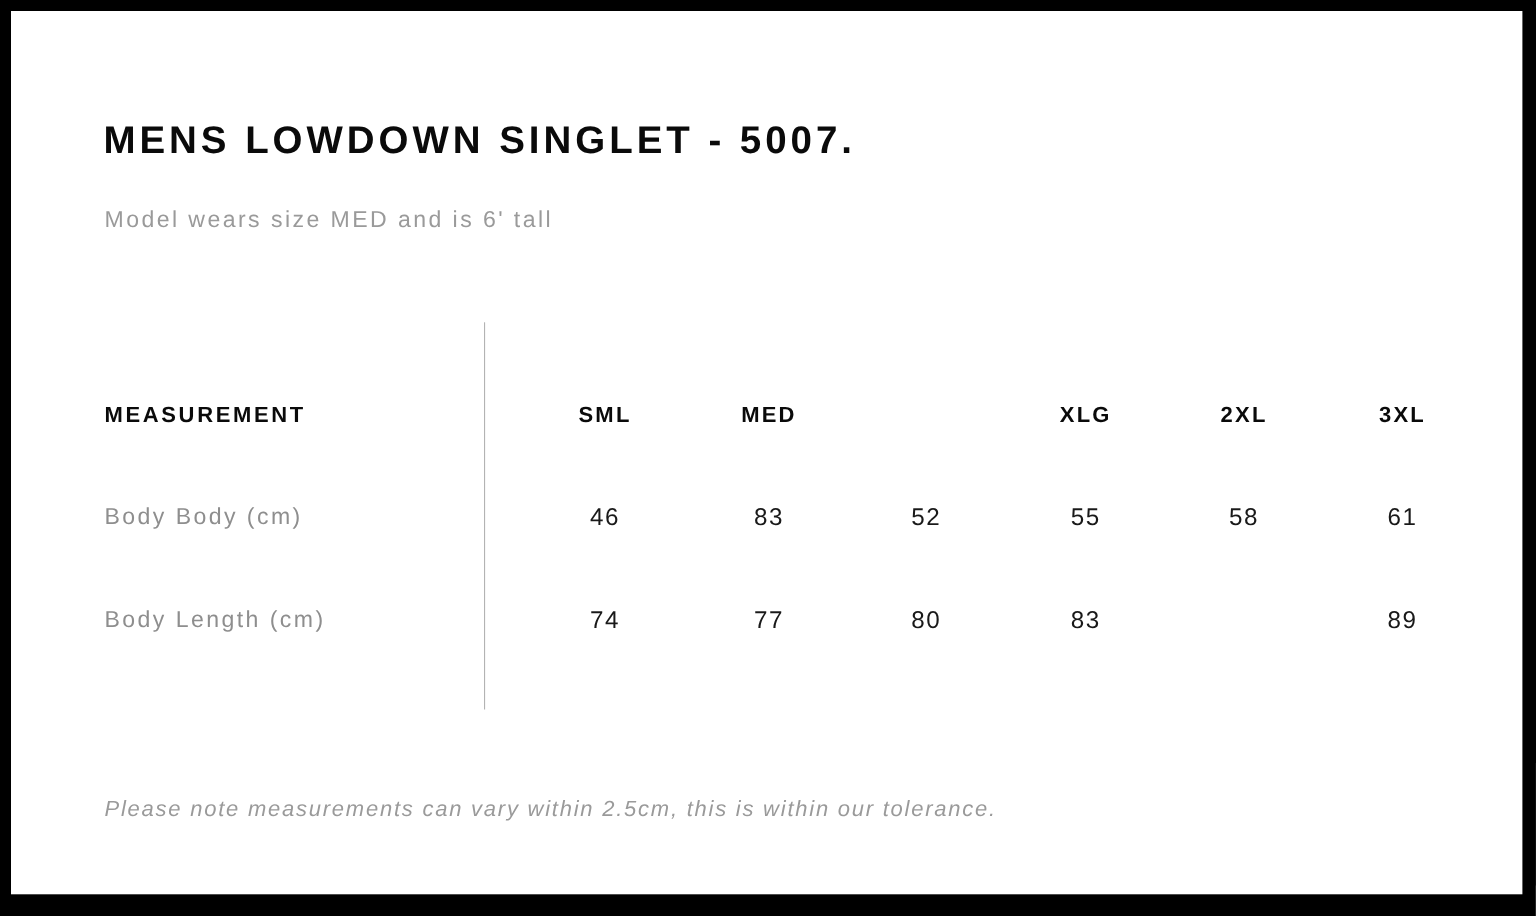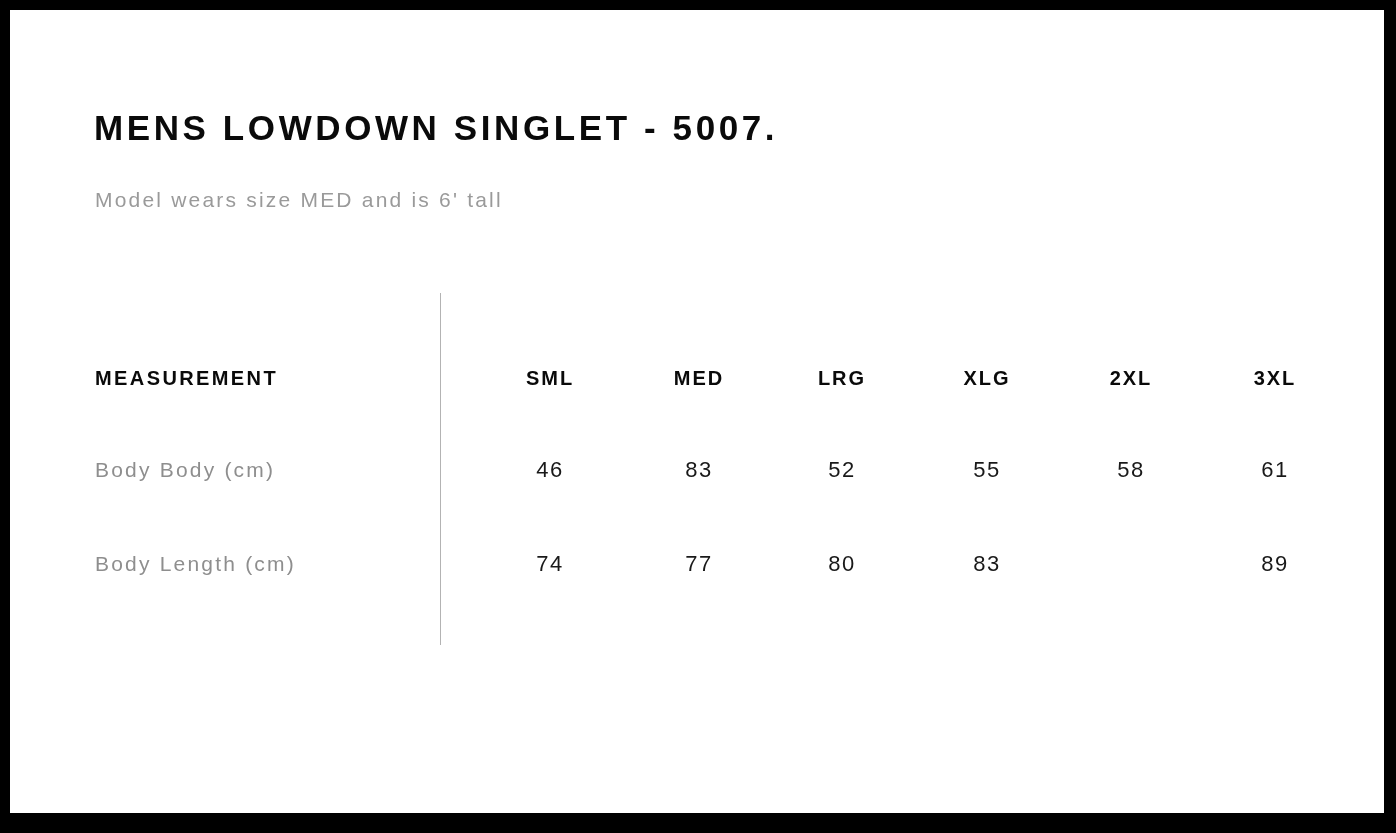--- a/index.html
+++ b/index.html
@@ -165,21 +165,20 @@
     <div class="subtitle">Model wears size MED and is 6' tall</div>
 
     <div class="divider"></div>
 
     <div class="table">
 
       <div class="row row-header">
         <div class="cell-label">MEASUREMENT</div>
         <div class="cell-value col-0">SML</div>
         <div class="cell-value col-1">MED</div>
-        <div class="cell-value col-2">LRG</div>
         <div class="cell-value col-3">XLG</div>
         <div class="cell-value col-4">2XL</div>
         <div class="cell-value col-5">3XL</div>
       </div>
 
       <div class="row row-0">
         <div class="cell-label">Body Body (cm)</div>
         <div class="cell-value col-0">46</div>
         <div class="cell-value col-1">83</div>
         <div class="cell-value col-2">52</div>
@@ -192,15 +191,16 @@
         <div class="cell-label">Body Length (cm)</div>
         <div class="cell-value col-0">74</div>
         <div class="cell-value col-1">77</div>
         <div class="cell-value col-2">80</div>
         <div class="cell-value col-3">83</div>
         <div class="cell-value col-5">89</div>
       </div>
 
     </div>
 
+    <div class="footnote">Please note measurements can vary within 2.5cm, this is within our tolerance.</div>
 
   </div>
 </div>
 
 </body></html>

